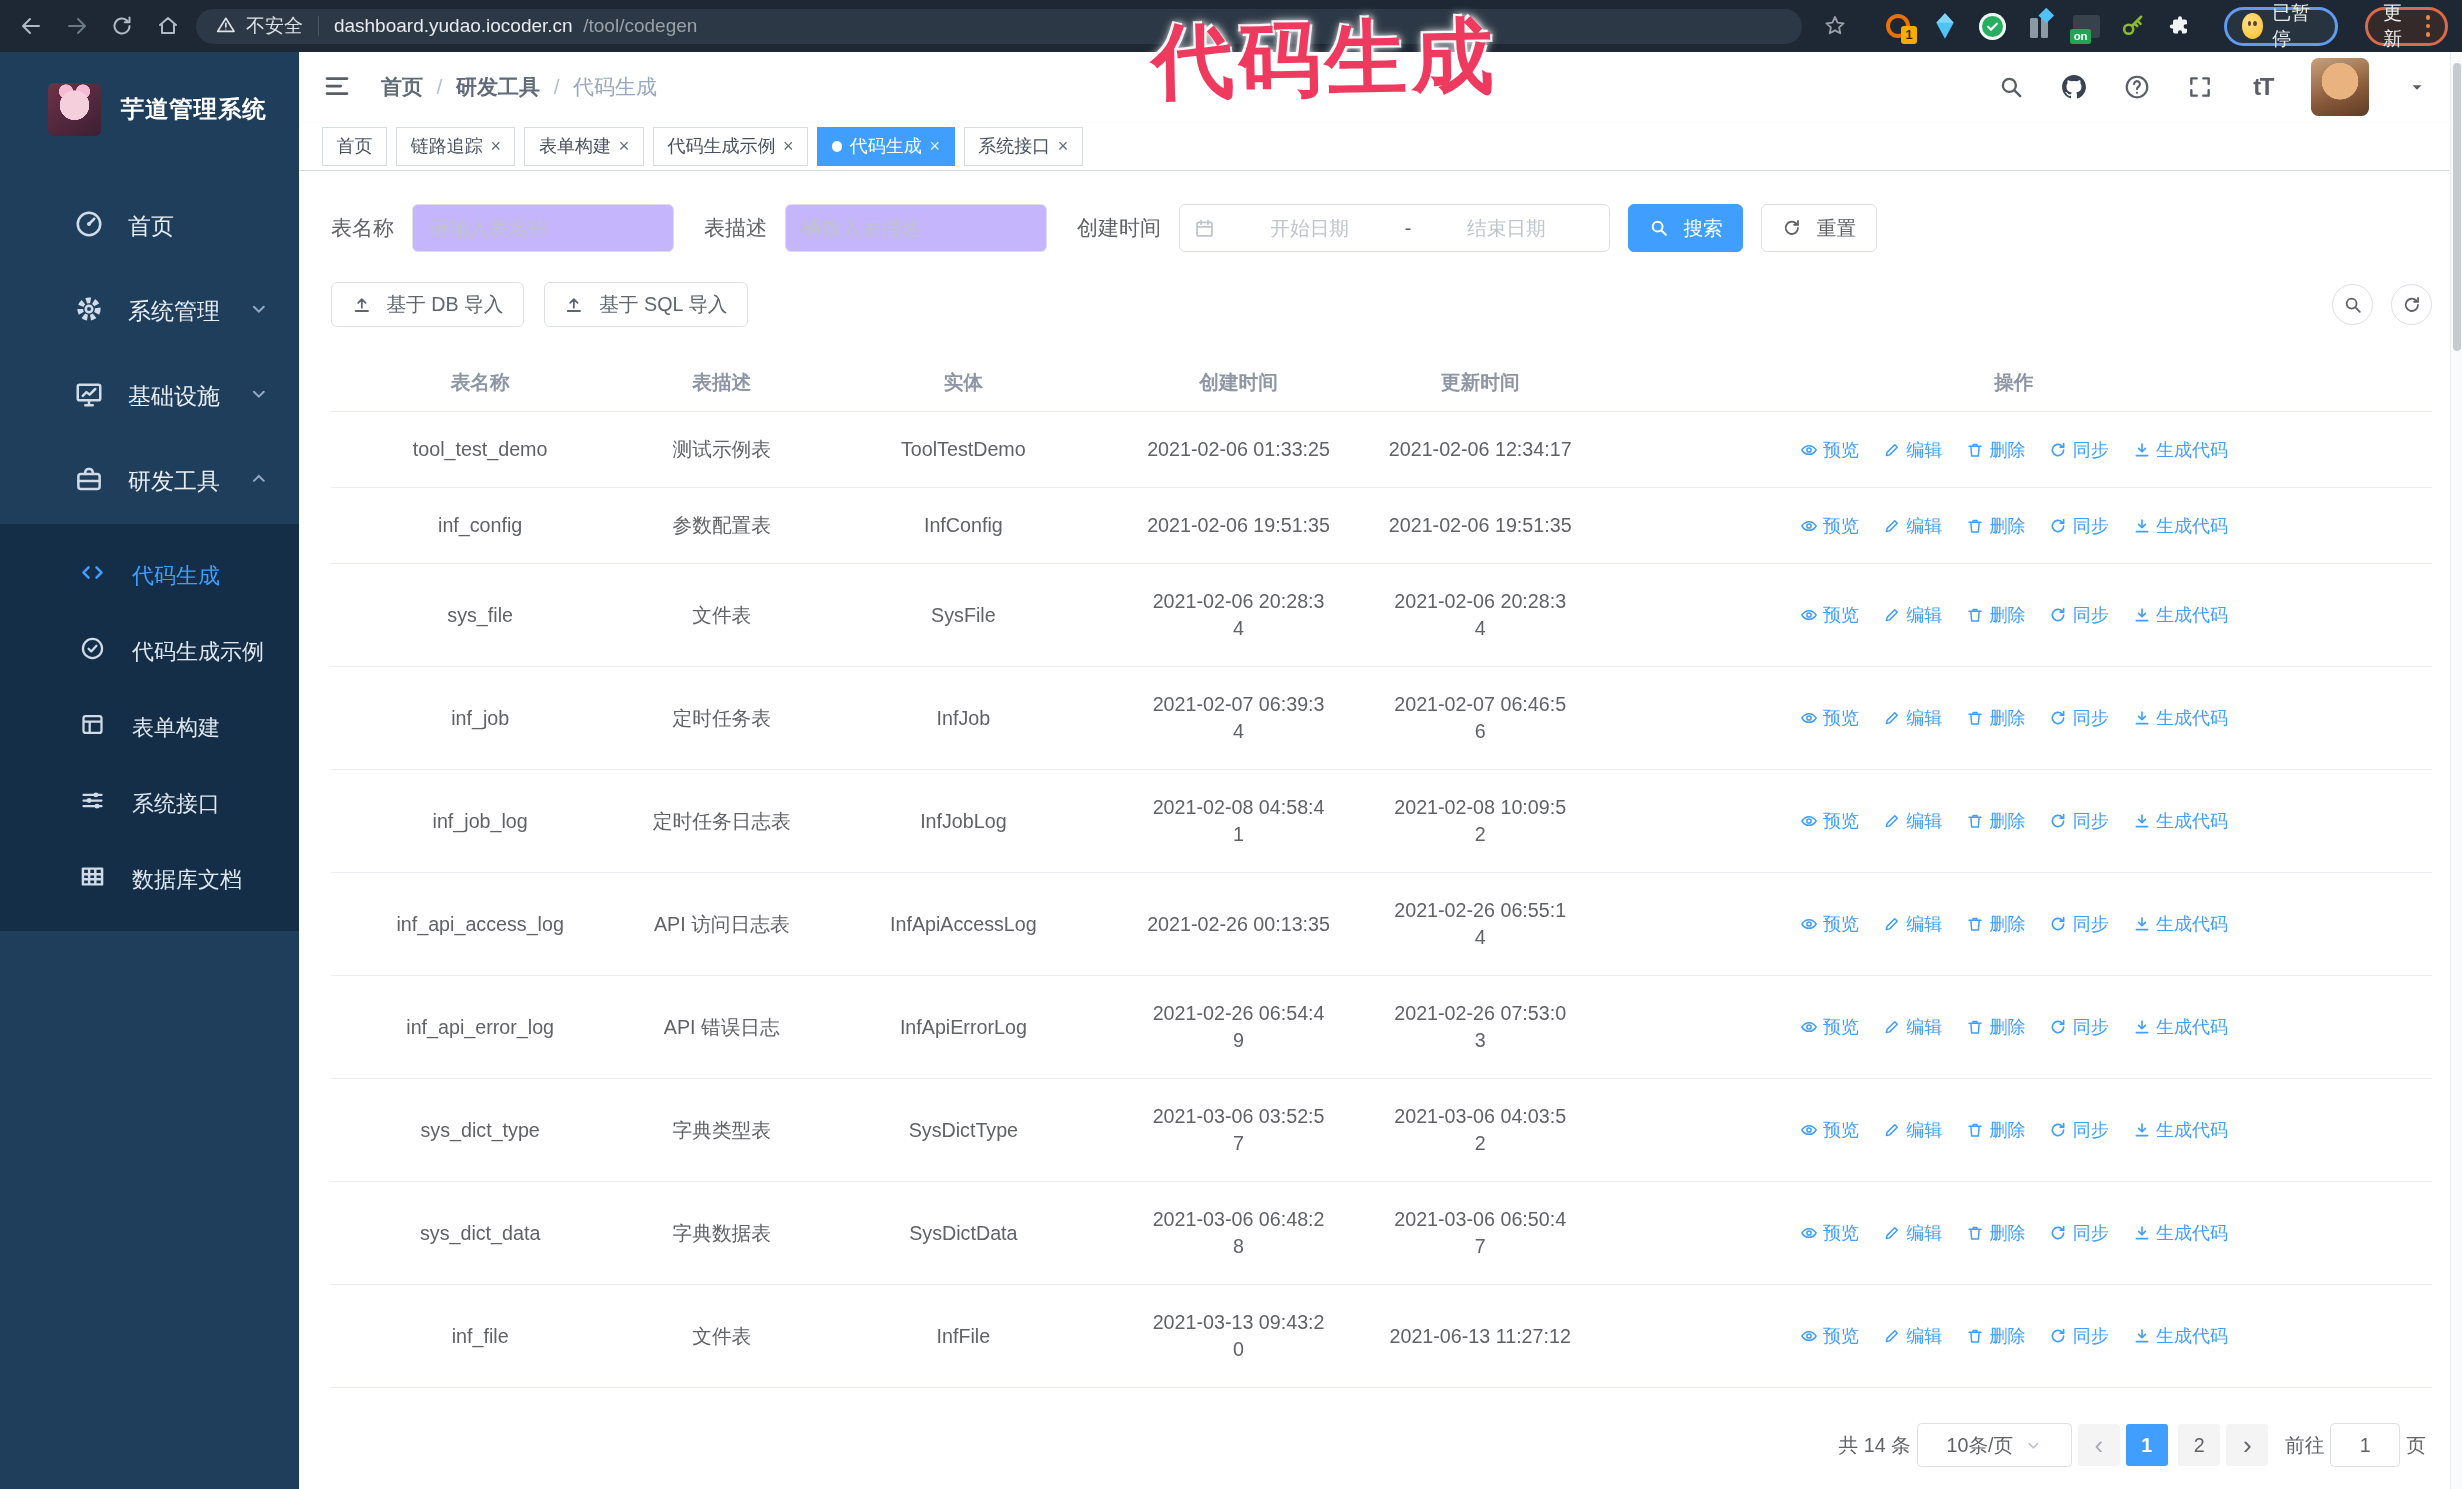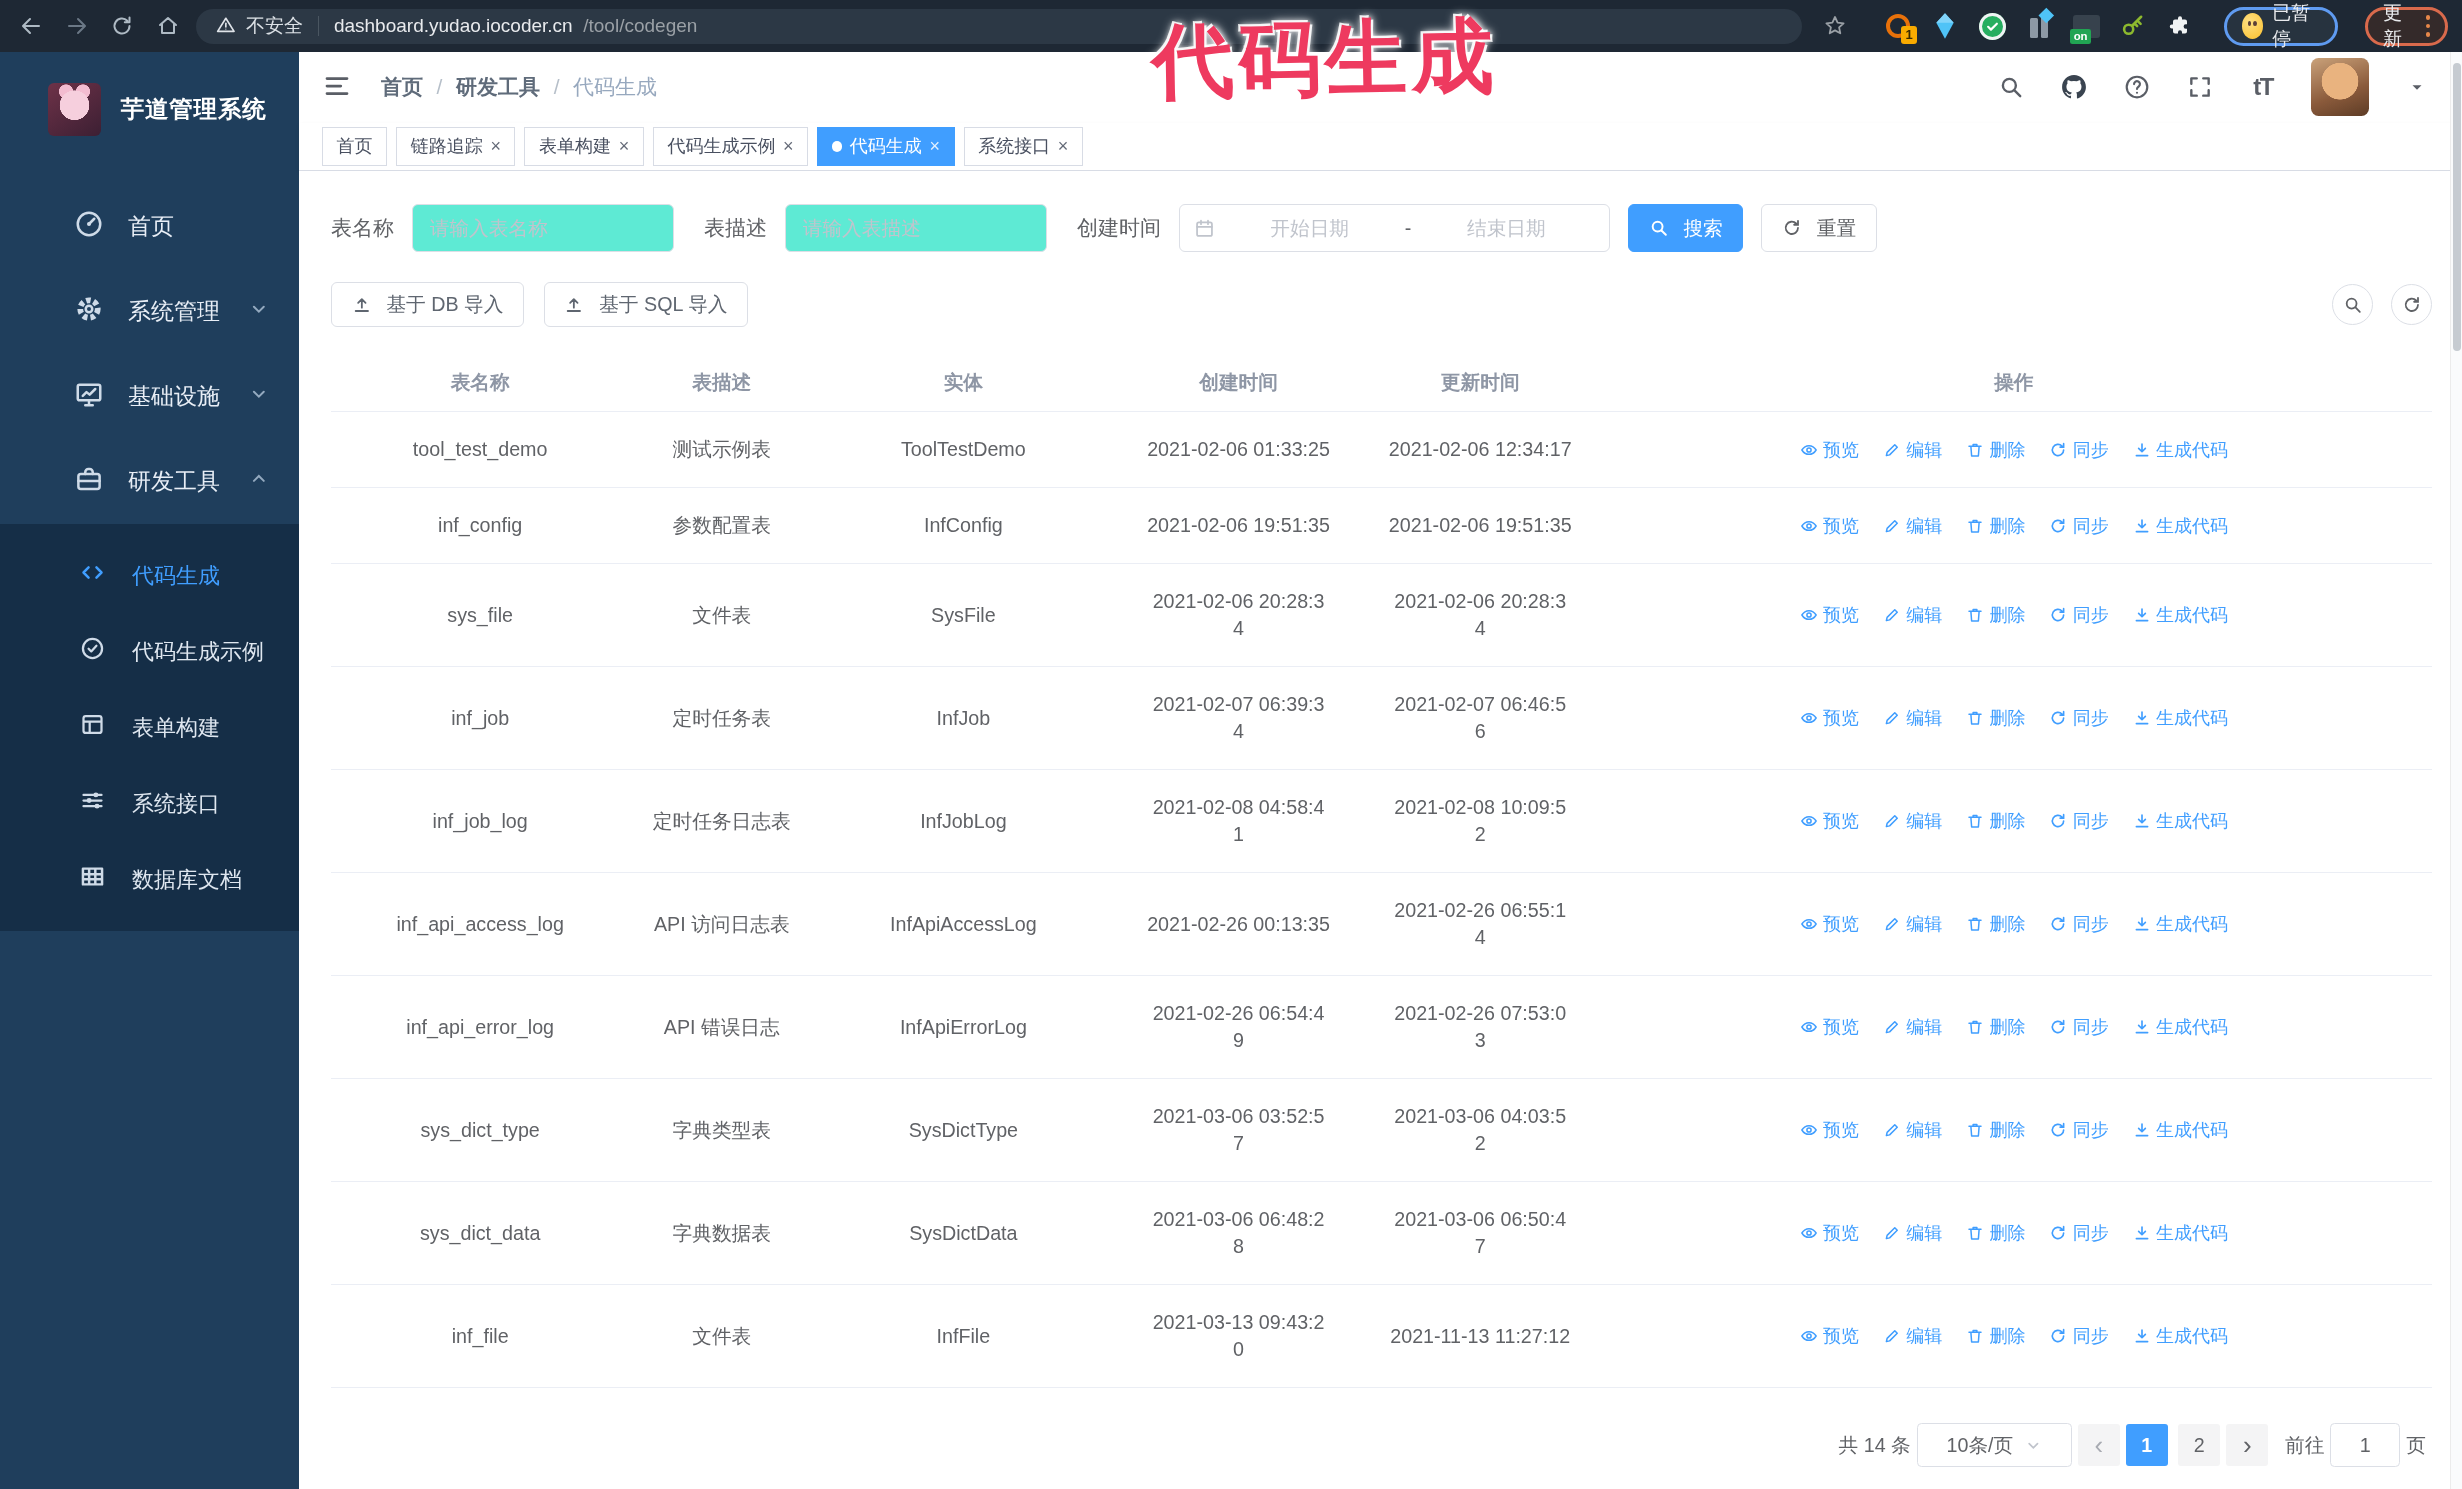--- a/index.html
+++ b/index.html
@@ -85,21 +85,21 @@
   .tag.active { background:#409eff; border-color:#409eff; color:#fff; }
   .tag.active .dot { display:inline-block; }
   .tag .close { font-size:18px; line-height:1; color:inherit; opacity:.85; }
 
   .content { flex:1; padding:33px 30px 0 32px; background:#fff; position:relative; }
 
   
   .search-row { display:flex; align-items:center; gap:18px; }
   .f-label { font-size:21px; color:#606266; margin-left:12px; }
   .f-label:first-child { margin-left:0; }
-  .t-input { width:262px; height:48px; border:0.8px solid #dcdfe6; border-radius:6px; display:flex; align-items:center; padding:0 16.7px; font-size:19.7px; color:#606266; background:#5eead4; }
+  .t-input { width:262px; height:48px; border:0.8px solid #dcdfe6; border-radius:6px; display:flex; align-items:center; padding:0 16.7px; font-size:19.7px; color:#606266; background:#c4b5fd; }
   .t-input::placeholder { color:#c0c4cc; }
   input.t-input { outline:none; }
   .date-range { width:431px; height:48px; border:0.8px solid #dcdfe6; border-radius:6px; display:flex; align-items:center; padding:0 13.6px; gap:6px; color:#c0c4cc; font-size:19.7px; background:#fff; cursor:pointer; }
   .date-range svg { width:21px; height:21px; color:#c0c4cc; flex:0 0 auto; }
   .date-range .ph { flex:1; text-align:center; }
   .date-range .dsep { color:#606266; }
   .btn { display:inline-flex; align-items:center; justify-content:center; gap:15px; height:48px; padding:0 19.7px; border-radius:6px; font-size:19.7px; cursor:pointer; border:0.8px solid #dcdfe6; background:#fff; color:#606266; }
   .btn svg { width:19.7px; height:19.7px; }
   .btn.primary { background:#409eff; border-color:#409eff; color:#fff; }
   .btn.small { height:45px; font-size:19.7px; color:#5f6670; }
@@ -868,21 +868,21 @@
                   </a>
                 </div>
   </div>
 
   <div class="t-row">
     <div class="cell c-name">inf_file</div>
     <div class="cell c-desc">文件表</div>
     <div class="cell c-entity">InfFile</div>
     <div class="cell c-created">2021-03-13 09:43:2
 0</div>
-    <div class="cell c-updated">2021-11-13 11:27:12</div>
+    <div class="cell c-updated">2021-06-13 11:27:12</div>
     <div class="row-actions">
                   <a class="act">
                     <svg viewBox="0 0 24 24" fill="none" stroke="currentColor" stroke-width="2" stroke-linejoin="round">
                       <path d="M2.5 12S6 6.2 12 6.2 21.5 12 21.5 12 18 17.8 12 17.8 2.5 12 2.5 12z"></path>
                       <circle cx="12" cy="12" r="2.8"></circle>
                     </svg>
                     <span>预览</span>
                   </a>
                   <a class="act">
                     <svg viewBox="0 0 24 24" fill="none" stroke="currentColor" stroke-width="2" stroke-linejoin="round">

